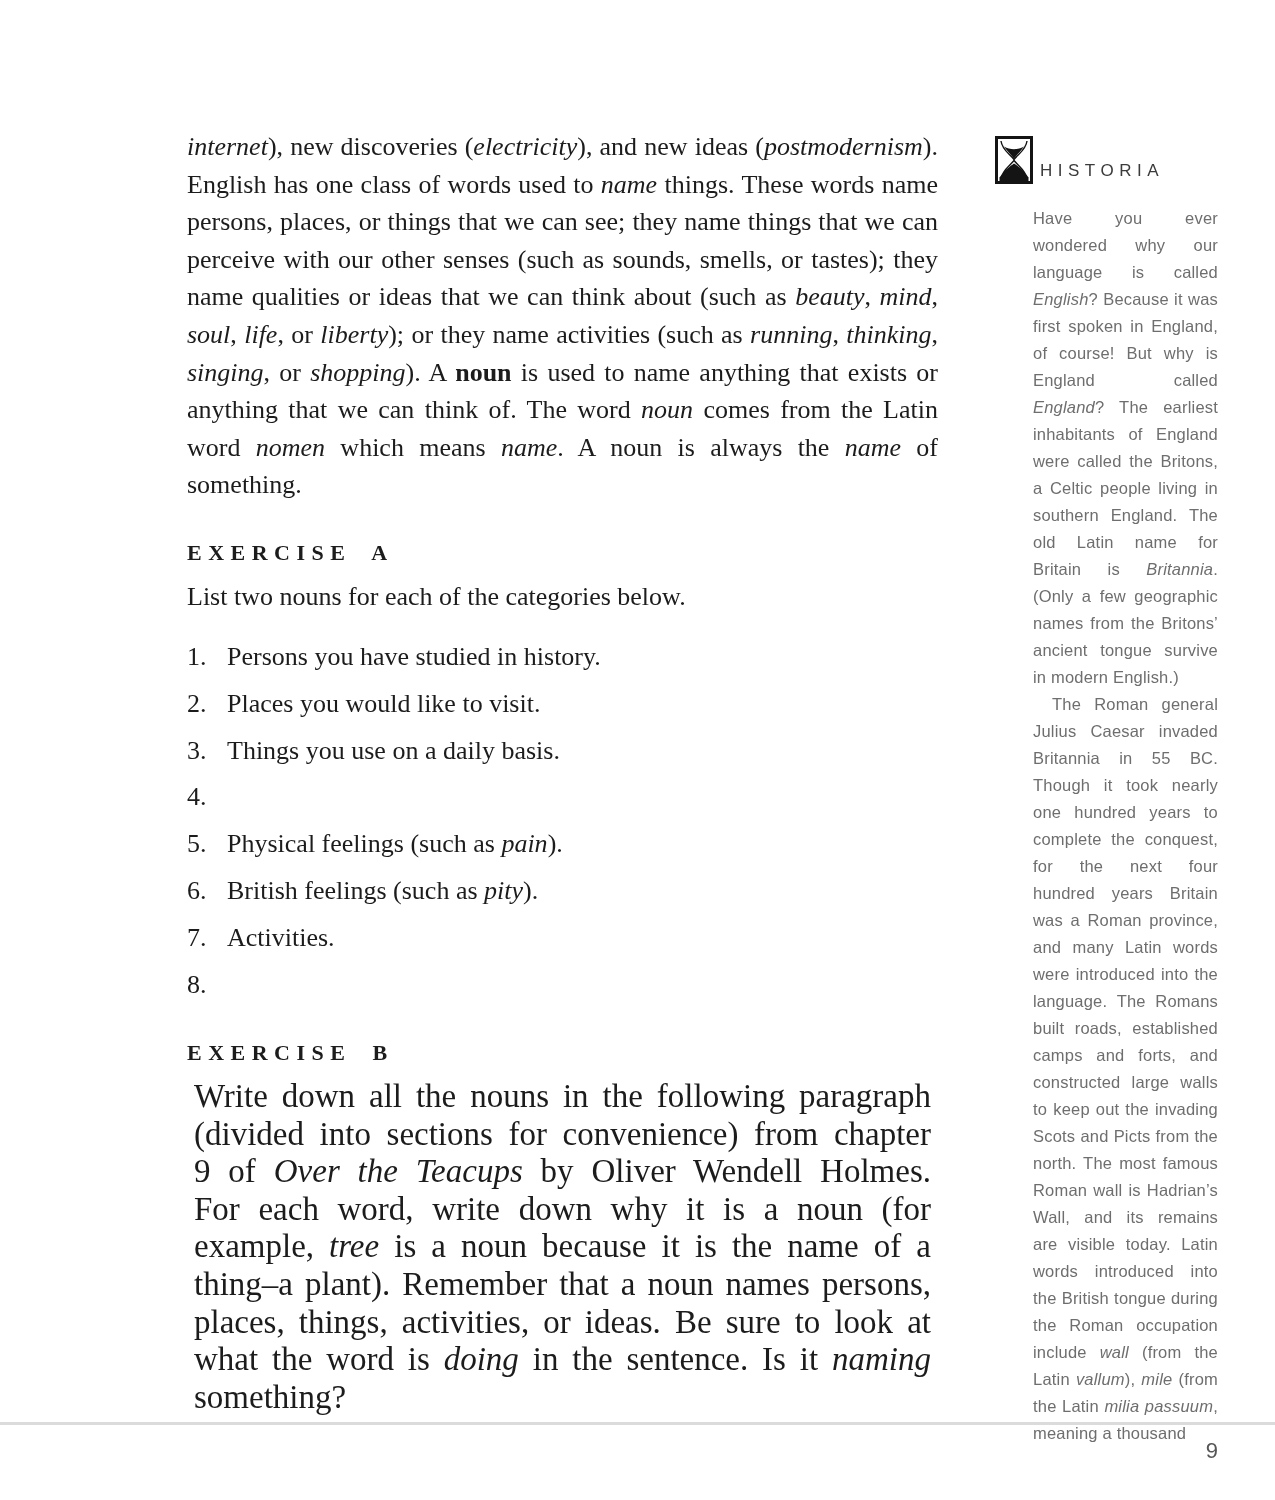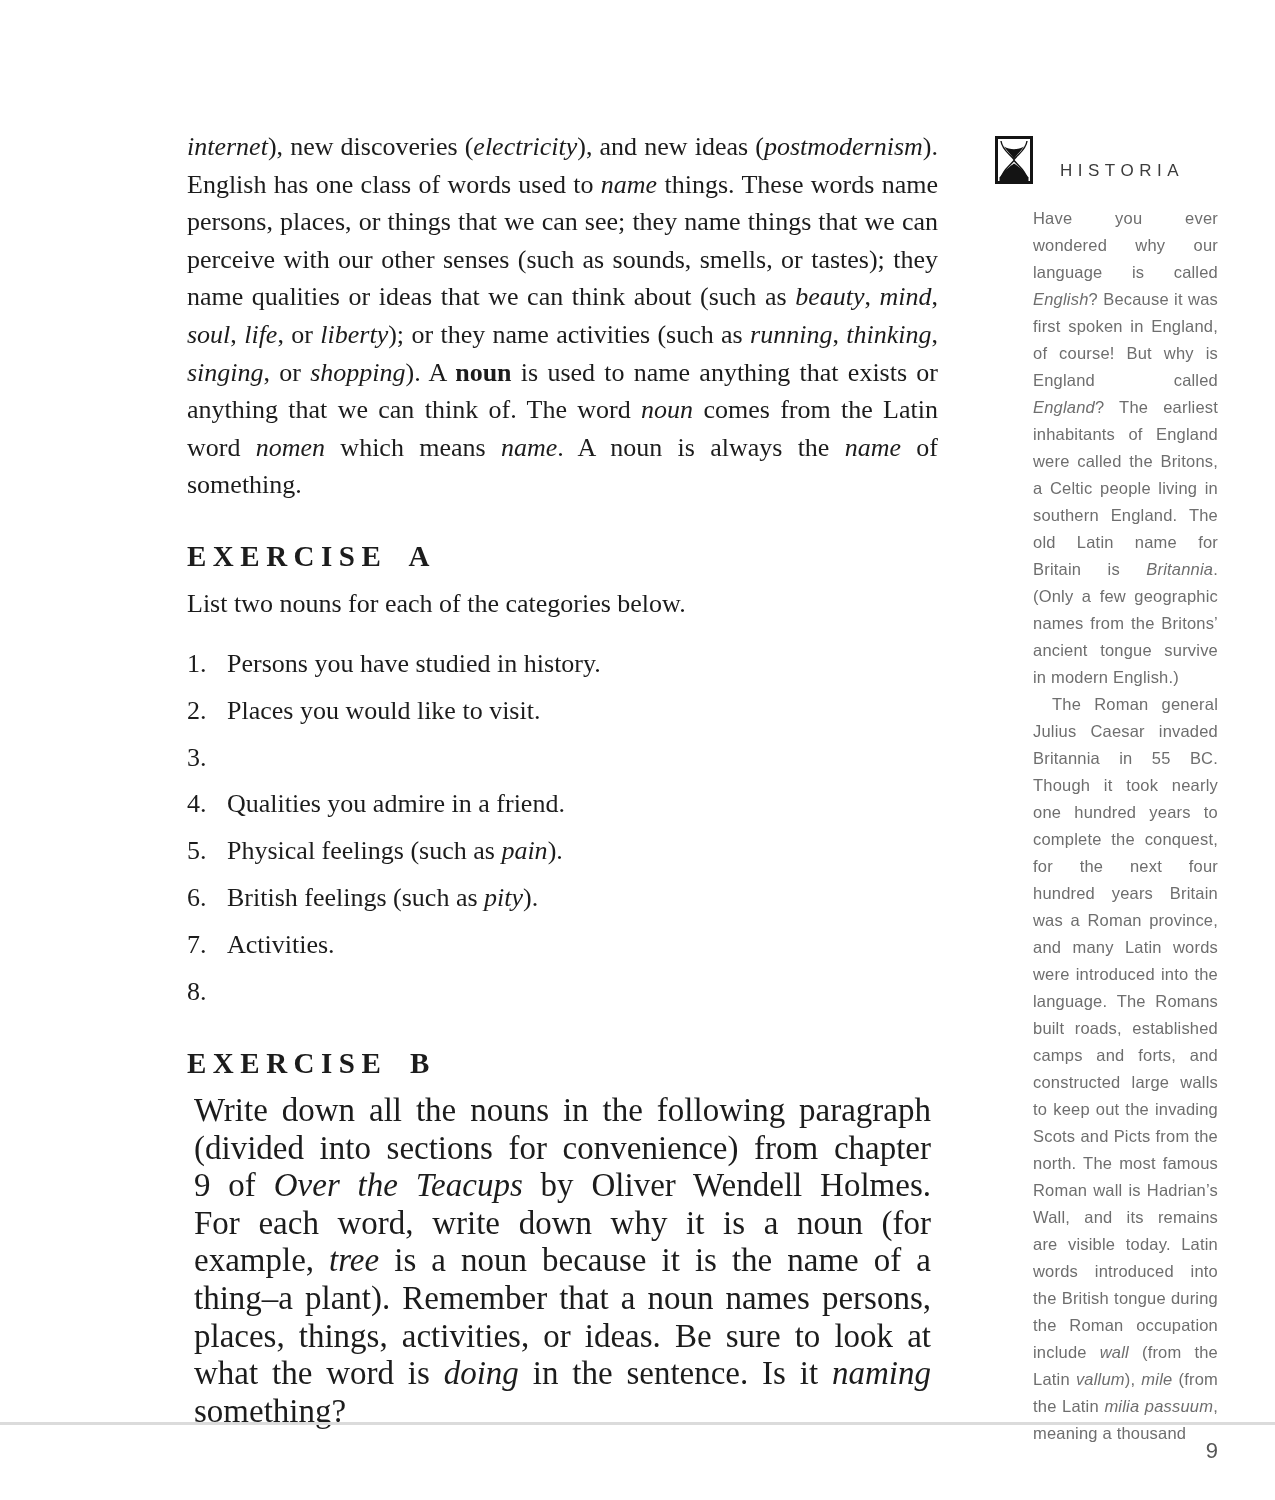--- a/index.html
+++ b/index.html
@@ -20,21 +20,21 @@
     left: 187px; top: 128px; width: 751px;
   }
   .intro {
     margin: 0;
     font-size: 26px;
     line-height: 37.6px;
     text-align: justify;
   }
   .ex-head {
     margin: 36px 0 12px 0;
-    font-size: 29px;
+    font-size: 22px;
     font-weight: bold;
     letter-spacing: 6.5px;
     word-spacing: 9px;
     color: #1c1c1c;
   }
   .ex-lead {
     margin: 0;
     font-size: 26px;
     line-height: 37.6px;
   }
@@ -60,21 +60,21 @@
 
   
   .sidebar {
     position: absolute;
     left: 995px; top: 136px; width: 223px;
     font-family: "Liberation Sans", "DejaVu Sans", sans-serif;
   }
   .sb-head {
     display: flex;
     align-items: flex-end;
-    gap: 27px;
+    gap: 7px;
     margin-bottom: 21px;
   }
   .sb-icon { width: 38px; height: 48px; flex: 0 0 38px; }
   .sb-label {
     font-size: 17px;
     letter-spacing: 5.5px;
     color: #3b3b3b;
     padding-bottom: 3px;
     white-space: nowrap;
   }
@@ -130,24 +130,24 @@
         <li>
           <span class="num">1.</span>
           <span class="li-text"><span>Persons you have studied in history.</span></span>
         </li>
         <li>
           <span class="num">2.</span>
           <span class="li-text"><span>Places you would like to visit.</span></span>
         </li>
         <li>
           <span class="num">3.</span>
+          <span class="li-text"><span>Things you use on a daily basis.</span></span>
         </li>
         <li>
           <span class="num">4.</span>
-          <span class="li-text"><span>Qualities you admire in a friend.</span></span>
         </li>
         <li>
           <span class="num">5.</span>
           <span class="li-text"><span>Physical feelings (such as </span><span class="it">pain</span><span>).</span></span>
         </li>
         <li>
           <span class="num">6.</span>
           <span class="li-text"><span>British feelings (such as </span><span class="it">pity</span><span>).</span></span>
         </li>
         <li>

